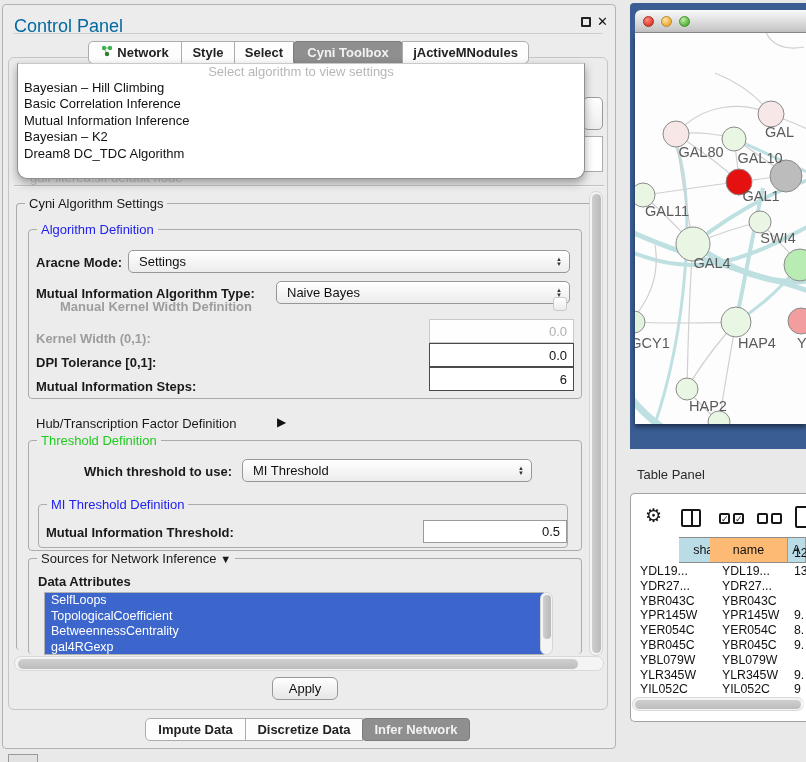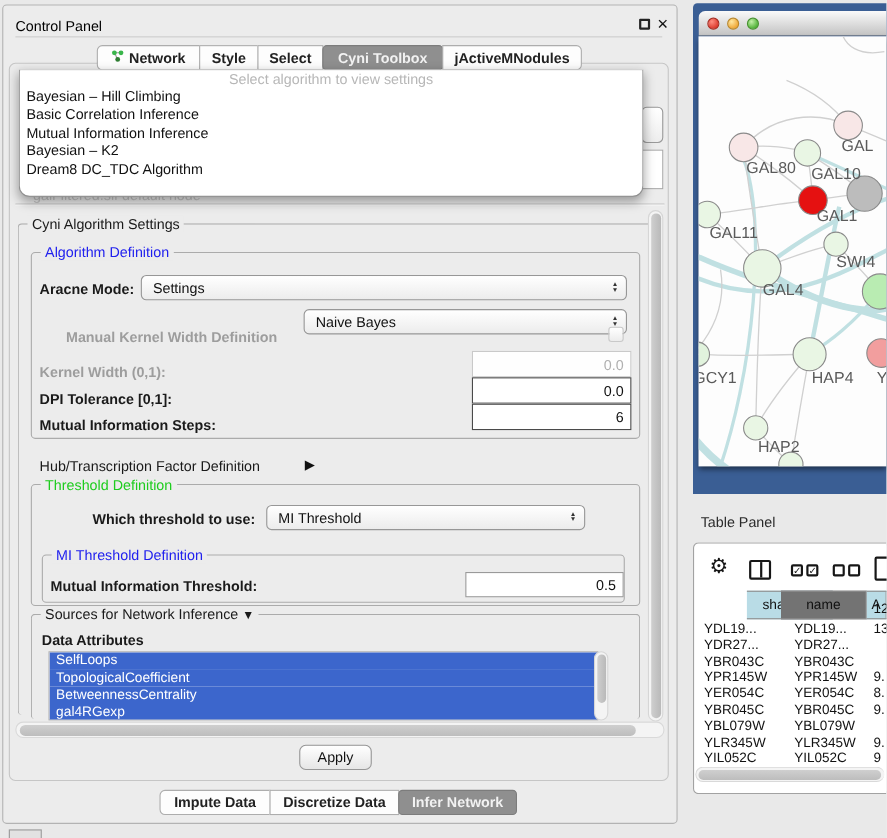--- a/index.html
+++ b/index.html
@@ -4,21 +4,21 @@
 <style>
   * { margin:0; padding:0; box-sizing:border-box; }
   html,body { width:806px; height:762px; }
   body { font-family:"Liberation Sans","DejaVu Sans",sans-serif; background:#e9e9e9; overflow:hidden; }
   #app { position:relative; width:806px; height:762px; overflow:hidden; }
   .abs { position:absolute; }
 
   
   .cpanel { left:2px; top:4px; width:614px; height:745px; background:#ececec;
             border:1px solid #b3b3b3; border-radius:4px; }
-  .cpanel-title { left:14px; top:16px; font-size:13px; color:#000000; }
+  .cpanel-title { left:14px; top:16px; font-size:18px; color:#0369a1; }
   .float-icon { left:581px; top:17px; width:10px; height:10px; border:2px solid #222; border-radius:1px; }
   .close-icon { left:597px; top:14px; font-size:13px; font-weight:bold; color:#111; }
 
   .tabbar { display:flex; height:23px; }
   .tab { height:23px; display:flex; align-items:center; justify-content:center; gap:4px;
          background:#fdfdfd; border:1px solid #adadad; margin-left:-1px;
          font-size:13px; font-weight:bold; color:#222; white-space:nowrap; }
   .tab:first-child { border-radius:5px 0 0 5px; margin-left:0; }
   .tab:last-child  { border-radius:0 5px 5px 0; }
   .tab.selected { background:#8f8f8f; border-color:#7c7c7c; color:#f2f2f2; border-radius:4px; }
@@ -99,21 +99,21 @@
   .colicon { width:20px; height:18px; border:2px solid #161616; border-radius:2px; }
   .colicon div { position:absolute; left:50%; top:0; width:2px; height:100%; background:#161616; }
   .cb-icon { width:11px; height:11px; border:2px solid #161616; border-radius:2px;
              font-size:9px; line-height:8px; text-align:center; color:#161616; font-weight:bold; }
   .page-icon { width:16px; height:22px; border:2px solid #161616; border-radius:2px; background:#fff; }
 
   .th-cell { top:537px; height:26px; font-size:12.5px; color:#111; display:flex; align-items:center;
              justify-content:center; border-top:1px solid #8d8d8d; border-bottom:1px solid #8d8d8d;
              border-right:1px solid #9d9d9d; }
   .th-blue { background:#b9dce6; }
-  .th-gray { background:#737373; }
+  .th-gray { background:#fdba74; }
   .tr-cell { height:14.8px; font-size:12.3px; color:#111; white-space:nowrap; overflow:hidden; }
 </style>
 </head>
 <body>
 
 <div id="app">
 
   <div class="abs cpanel"></div>
   <div class="abs cpanel-title">Control Panel</div>
   <div class="abs float-icon"></div>
@@ -171,20 +171,21 @@
     <span class="legend blue">Algorithm Definition</span>
   </div>
   <div class="abs flabel b" style="left:36px;top:255px;">Aracne Mode:</div>
   <div class="abs combo" style="left:128px;top:250px;width:442px;height:23px;">
     <span>Settings</span>
     <span class="stepper">
         <span>▲</span>
         <span>▼</span>
       </span>
   </div>
+  <div class="abs flabel b" style="left:36px;top:286px;">Mutual Information Algorithm Type:</div>
   <div class="abs combo" style="left:276px;top:281px;width:294px;height:23px;">
     <span>Naive Bayes</span>
     <span class="stepper">
         <span>▲</span>
         <span>▼</span>
       </span>
   </div>
   <div class="abs flabel dis" style="left:36px;top:299px;margin-left:24px;">Manual Kernel Width Definition</div>
   <div class="abs checkbox" style="left:553px;top:297px;"></div>
   <div class="abs flabel dis" style="left:36px;top:331px;">Kernel Width (0,1):</div>

